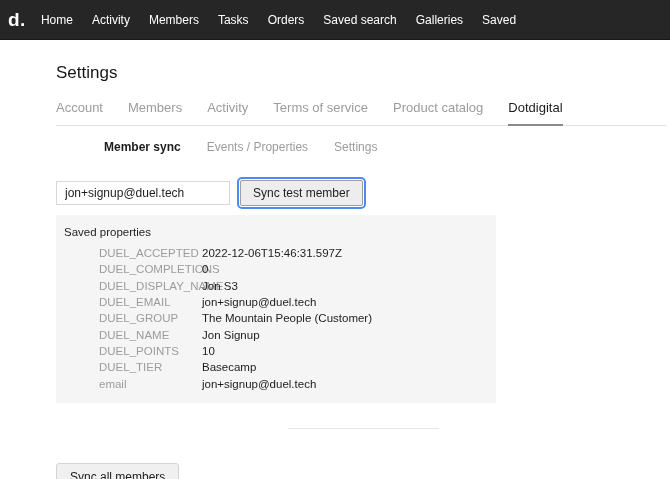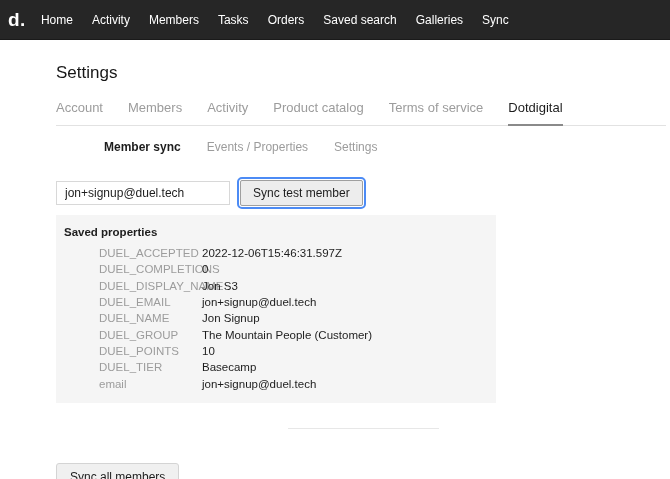--- a/index.html
+++ b/index.html
@@ -105,21 +105,21 @@
     text-align:right;
   }
   
   .panel{
     margin-top:9px;
     width:440px;
     background:var(--panel-bg);
     padding:9px 8px 11px 8px;
   }
   .panel-title{
-    font-size:11.5px;font-weight:bold;color:var(--text-dark);
+    font-size:11.5px;font-weight:normal;color:var(--text-dark);
     margin-bottom:5px;line-height:16px;
   }
   .prop-row{
     display:flex;align-items:center;
     height:16.3px;font-size:11.5px;margin-left:35px;
   }
   .prop-key{
     width:103px;flex-shrink:0;
     color:var(--text-gray);
     white-space:nowrap;
@@ -149,33 +149,33 @@
 <header class="navbar">
   <div class="logo">d.</div>
   <nav class="nav-items">
     <span class="nav-item">Home</span>
     <span class="nav-item">Activity</span>
     <span class="nav-item">Members</span>
     <span class="nav-item">Tasks</span>
     <span class="nav-item">Orders</span>
     <span class="nav-item">Saved search</span>
     <span class="nav-item">Galleries</span>
-    <span class="nav-item">Sync</span>
+    <span class="nav-item">Saved</span>
   </nav>
 </header>
 
 <main class="main">
   <h1 class="page-title">Settings</h1>
 
   <div class="tabs">
     <span class="tab">Account</span>
     <span class="tab">Members</span>
     <span class="tab">Activity</span>
+    <span class="tab">Terms of service</span>
     <span class="tab">Product catalog</span>
-    <span class="tab">Terms of service</span>
     <span class="tab active">Dotdigital</span>
 
   </div>
 
   <div class="subtabs">
     <span class="subtab active">Member sync</span>
     <span class="subtab">Events / Properties</span>
     <span class="subtab">Settings</span>
   </div>
 
@@ -197,28 +197,28 @@
     </div>
     <div class="prop-row">
       <span class="prop-key">DUEL_DISPLAY_NAME</span>
       <span class="prop-value">Jon S3</span>
     </div>
     <div class="prop-row">
       <span class="prop-key">DUEL_EMAIL</span>
       <span class="prop-value">jon+signup@duel.tech</span>
     </div>
     <div class="prop-row">
+      <span class="prop-key">DUEL_GROUP</span>
+      <span class="prop-value">The Mountain People (Customer)</span>
+    </div>
+    <div class="prop-row">
       <span class="prop-key">DUEL_NAME</span>
       <span class="prop-value">Jon Signup</span>
     </div>
     <div class="prop-row">
-      <span class="prop-key">DUEL_GROUP</span>
-      <span class="prop-value">The Mountain People (Customer)</span>
-    </div>
-    <div class="prop-row">
       <span class="prop-key">DUEL_POINTS</span>
       <span class="prop-value">10</span>
     </div>
     <div class="prop-row">
       <span class="prop-key">DUEL_TIER</span>
       <span class="prop-value">Basecamp</span>
     </div>
     <div class="prop-row">
       <span class="prop-key">email</span>
       <span class="prop-value">jon+signup@duel.tech</span>

